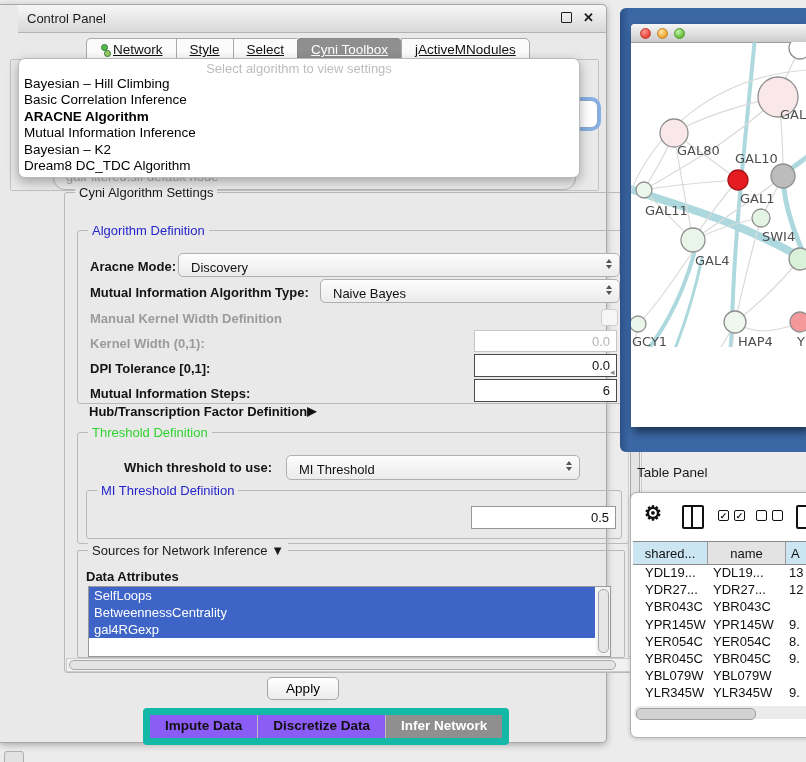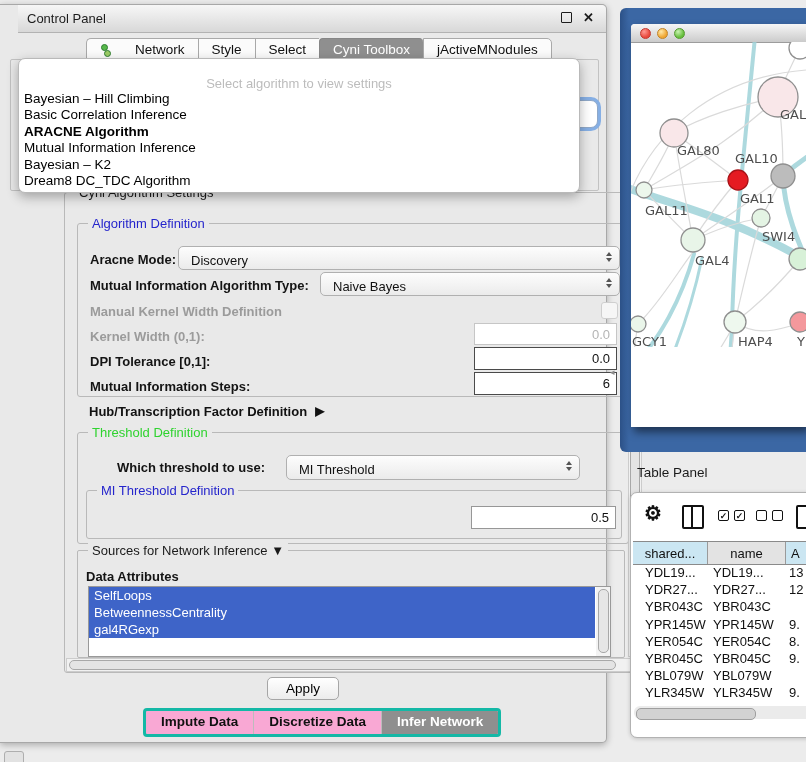--- a/index.html
+++ b/index.html
@@ -14,21 +14,21 @@
       background:linear-gradient(#f7f7f7,#d8d8d8);border-bottom:1px solid #b2b2b2;
       border-radius:0 5px 0 0;}
   .cp-title{position:absolute;left:9px;top:6px;font-size:13px;color:#1c1c1c;}
   .win-btns{position:absolute;right:12px;top:6px;display:flex;gap:11px;align-items:center;}
   .float-btn{width:9px;height:9px;border:1.6px solid #1c1c1c;display:inline-block;border-radius:1px;}
   .close-btn{font-size:13px;font-weight:bold;color:#1c1c1c;line-height:13px;}
 
   
   .cp-tabs{position:absolute;left:86px;top:33px;height:23px;display:flex;z-index:5;}
   .tab{background:#fbfbfb;border:1px solid #a9a9a9;border-right:none;padding:0 13px;
-       line-height:21px;font-size:13.5px;color:#111;display:flex;gap:23px;align-items:center;white-space:nowrap;}
+       line-height:21px;font-size:13.5px;color:#111;display:flex;gap:1px;align-items:center;white-space:nowrap;text-decoration:underline;}
   .tab:first-child{border-radius:5px 0 0 0;}
   .tab:last-child{border-right:1px solid #a9a9a9;border-radius:0 5px 0 0;}
   .tab.selected{background:#8f8f8f;color:#fff;border-color:#868686;border-radius:4px;}
   .net-ico{width:12px;height:12px;position:relative;display:inline-block;}
   .net-ico::before{content:"";position:absolute;left:1px;top:0;width:5px;height:5px;border-radius:50%;
        background:#57b84b;border:1px solid #2e7d32;}
   .net-ico::after{content:"";position:absolute;left:4px;top:6px;width:5px;height:5px;border-radius:50%;
        background:#9ccc65;border:1px solid #2e7d32;}
 
   
@@ -36,34 +36,34 @@
        border:1px solid #c2c2c2;border-radius:2px;}
   .net-combo-ghost{position:absolute;left:42px;top:104px;width:509px;height:24px;border:1px solid #b5b5b5;
        border-radius:12px;background:#ededed;color:#a8a8a8;line-height:24px;padding-left:12px;
        overflow:hidden;white-space:nowrap;}
   .focus-sliver{position:absolute;left:555px;top:40px;width:30px;height:26px;border-radius:7px;
        background:#fff;border:1px solid #8fa8c8;box-shadow:0 0 0 3px #86afe4;}
 
   
   .dropdown{position:absolute;left:18px;top:53px;width:560px;height:116px;background:#fff;
        border:1px solid #b9b9b9;border-radius:7px;box-shadow:0 4px 12px rgba(0,0,0,.3);
-       z-index:40;padding-top:17px;overflow:hidden;}
+       z-index:40;padding-top:2px;overflow:hidden;}
   .dd-prompt{text-align:center;color:#bcbcbc;font-size:13px;height:15px;line-height:15px;}
   .dd-item{padding-left:5px;font-size:13.5px;line-height:16.4px;color:#000;white-space:nowrap;}
   .dd-item.bold{font-weight:bold;}
 
   
   .gbox{position:absolute;border:1px solid #b9b9b9;border-radius:3px;}
   .gtitle{position:absolute;top:-8px;left:10px;background:#e9e9e9;padding:0 4px;font-size:13px;
        white-space:nowrap;color:#1a1a1a;}
   .gtitle.blue{color:#2525cc;}
   .gtitle.green{color:#2fd32f;}
 
   .cyni{left:16px;top:187px;width:576px;height:479px;margin-left:48px;}
-  .algdef{left:12px;top:30px;width:550px;height:172px;}
+  .algdef{left:12px;top:37px;width:550px;height:172px;}
   .thr{left:12px;top:239px;width:550px;height:110px;}
   .midef{left:8px;top:57px;width:534px;height:47px;}
   .src{left:12px;top:357px;width:546px;height:106px;border-radius:2px;}
 
   .lbl{position:absolute;font-weight:bold;font-size:13px;color:#141414;white-space:nowrap;}
   .lbl.dis{color:#9b9b9b;}
 
   .combo{position:absolute;height:24px;background:linear-gradient(#fdfdfd,#ebebeb);
        border:1px solid #b0b0b0;border-radius:5px;display:flex;align-items:center;
        padding:4px 24px 0 12px;font-size:13px;box-sizing:border-box;}
@@ -74,42 +74,42 @@
        border-top:4.5px solid #555;}
 
   .field{position:absolute;background:#fff;text-align:right;font-size:13px;box-sizing:border-box;
        display:flex;align-items:center;justify-content:flex-end;padding-right:6px;}
   .field.strong{border:1.5px solid #4a4a4a;}
   .field.dim{border:1px solid #c6c6c6;color:#b4b4b4;}
   .field.mid{border:1px solid #979797;}
 
   .cbx{position:absolute;width:15px;height:15px;border:1px solid #cfcfcf;border-radius:3px;background:#f6f6f6;}
 
-  .hub{position:absolute;left:24px;top:211px;font-weight:bold;font-size:13px;display:flex;gap:8px;align-items:flex-start;}
+  .hub{position:absolute;left:24px;top:211px;font-weight:bold;font-size:13px;display:flex;gap:0;align-items:flex-start;}
   .hub .arr{font-size:12px;}
 
   .attr-list{position:absolute;left:10px;top:35px;width:521px;height:69px;background:#fff;
        border:1px solid #999;overflow:hidden;}
   .attr-item{height:17px;line-height:17px;background:#3e64c8;color:#fff;padding-left:5px;
        font-size:13px;margin-right:15px;white-space:nowrap;}
   .attr-scroll{position:absolute;right:0;top:0;width:14px;height:100%;background:#f3f3f3;}
   .attr-thumb{position:absolute;left:2px;top:2px;width:9px;height:62px;background:#e6e6e6;
        border:1px solid #a8a8a8;border-radius:5px;}
 
   .vscroll{position:absolute;left:563px;top:2px;width:12px;height:460px;background:#f1f1f1;border:1px solid #ccc;}
   .vthumb{position:absolute;left:1px;top:2px;width:8px;height:452px;background:#e4e4e4;border:1px solid #a8a8a8;border-radius:5px;}
   .hscroll{position:absolute;left:1px;top:465px;width:573px;height:12px;background:#f1f1f1;border:1px solid #ccc;}
   .hthumb{position:absolute;left:2px;top:1px;width:545px;height:8px;background:#e4e4e4;border:1px solid #a8a8a8;border-radius:5px;}
 
   .apply{position:absolute;left:267px;top:672px;width:72px;height:23px;border:1px solid #a6a6a6;
        border-radius:5px;background:linear-gradient(#ffffff,#ececec);font-size:13.5px;
        font-family:"Liberation Sans",sans-serif;}
 
-  .btabs{position:absolute;left:143px;top:703px;height:23px;display:flex;border:3px solid #14b8a6;
-       border-radius:4px;overflow:hidden;background:#f9a8d4;}
+  .btabs{position:absolute;left:143px;top:703px;height:23px;display:flex;border:7px solid #14b8a6;
+       border-radius:4px;overflow:hidden;background:#8b5cf6;}
   .btab{padding:0 15px;line-height:22px;font-size:13.5px;font-weight:bold;color:#111;
        border-right:1px solid #bcbcbc;white-space:nowrap;}
   .btab:last-child{border-right:none;}
   .btab.selected{background:#8f8f8f;color:#fff;}
 
   .split-arrow{position:absolute;left:610px;top:367px;color:#8a8a8a;font-size:9px;}
 
   
   .netframe{position:absolute;left:620px;top:8px;width:186px;height:444px;
        background:linear-gradient(90deg,#2c5187 0,#3b67a4 9px);border-radius:6px 0 0 6px;}
@@ -236,21 +236,21 @@
       <div class="field strong" style="left:396px;top:148px;width:143px;height:23px">6</div>
     </div>
 
     <div class="hub">
       <span>Hub/Transcription Factor Definition</span>
       <span class="arr">▶</span>
     </div>
 
     <div class="gbox thr">
       <span class="gtitle green">Threshold Definition</span>
-      <span class="lbl" style="left:39px;top:27px">Which threshold to use:</span>
+      <span class="lbl" style="left:46px;top:27px">Which threshold to use:</span>
       <div class="combo" style="left:208px;top:22px;width:294px;height:25px">
         <span>MI Threshold</span>
         <span class="arrows">
             <span class="tri-up"></span>
             <span class="tri-dn"></span>
           </span>
       </div>
       <div class="gbox midef">
         <span class="gtitle blue" style="background:#e9e9e9">MI Threshold Definition</span>
         <div class="field mid" style="left:384px;top:15px;width:145px;height:23px">0.5</div>

